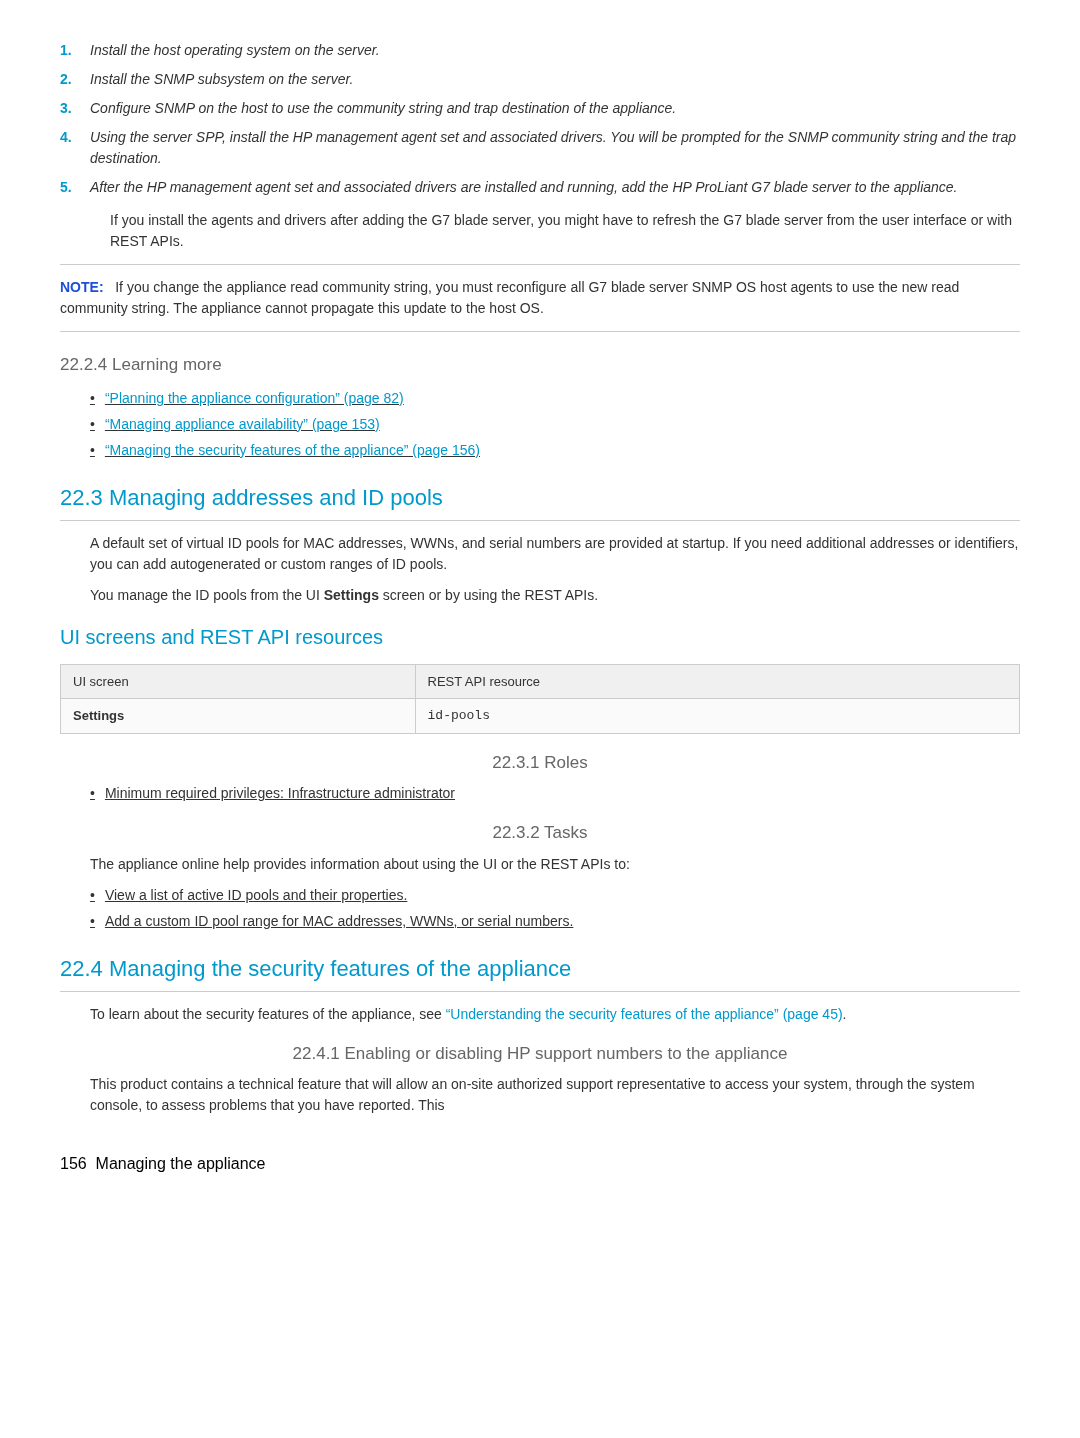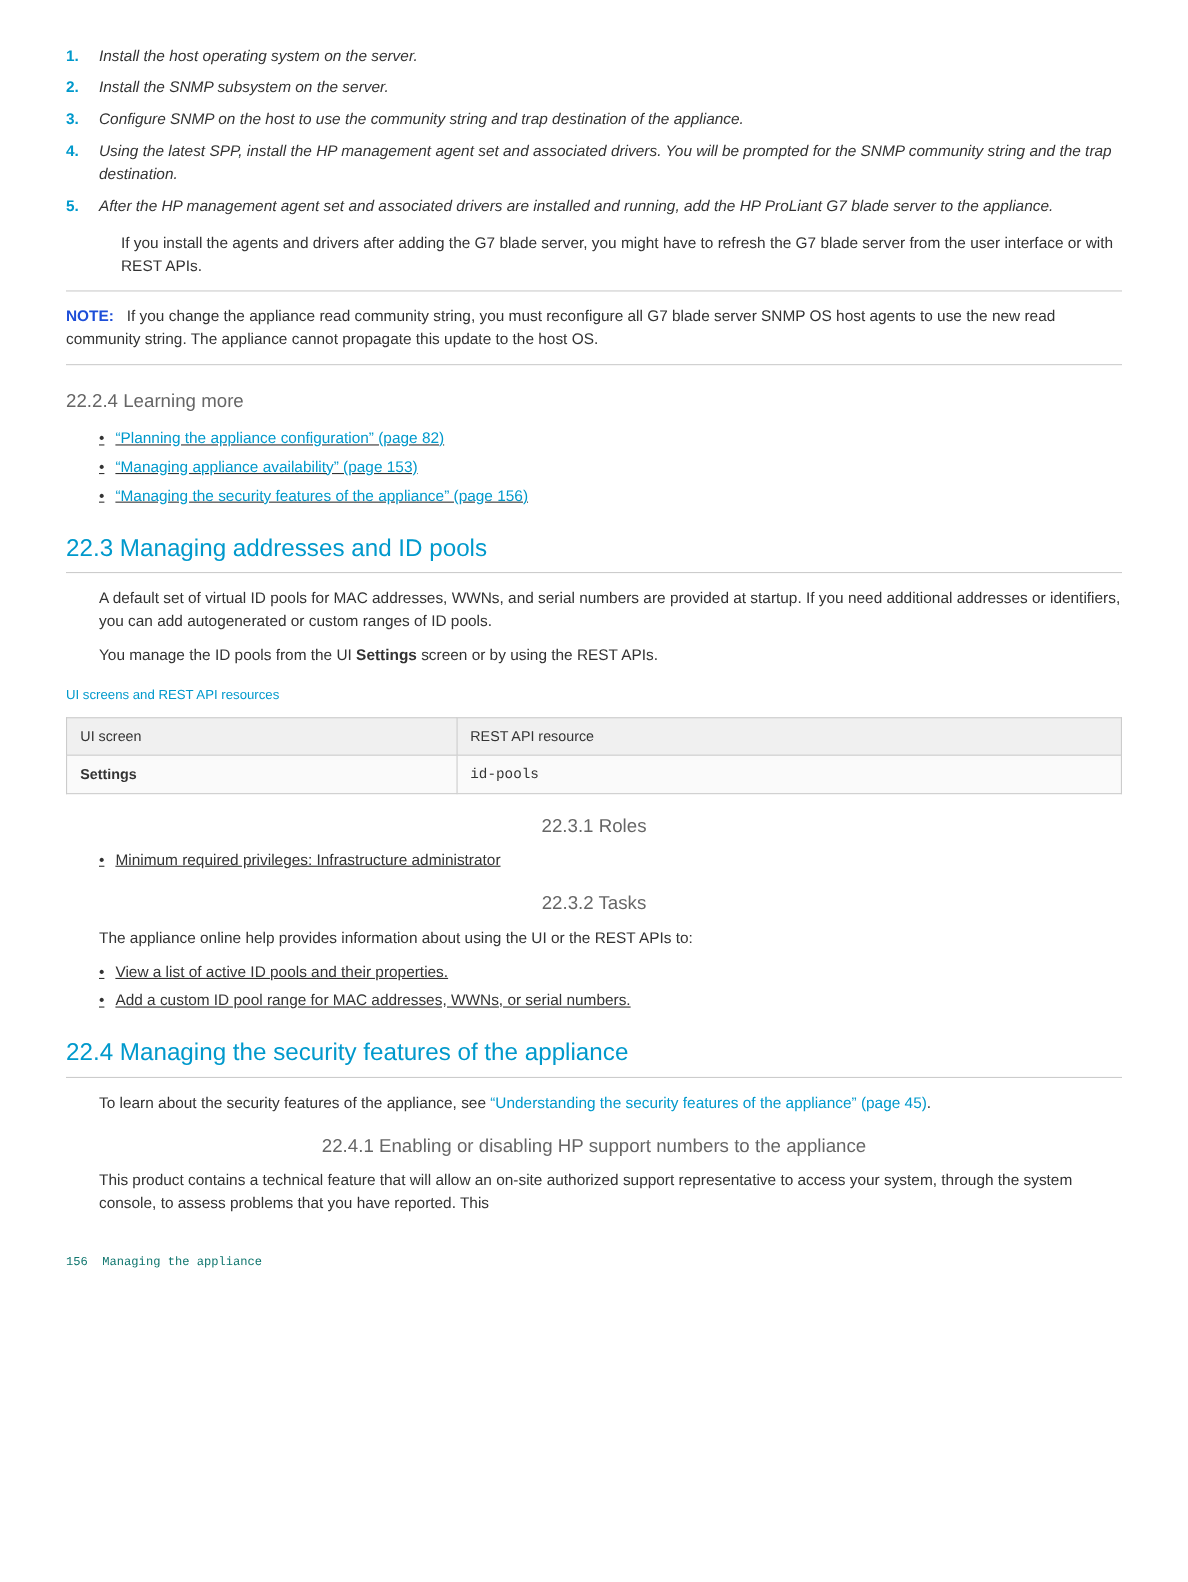--- a/index.html
+++ b/index.html
@@ -84,21 +84,21 @@
 
     h3.sub-sub-heading {
       font-size: 17px;
       font-weight: normal;
       color: #666666;
       margin: 16px 0 8px 0;
       text-align: center;
     }
 
     h3.blue-heading {
-      font-size: 12px;
+      font-size: 20px;
       font-weight: normal;
       color: #0099cc;
       margin: 16px 0 8px 0;
     }
 
     .bullet-list {
       list-style: none;
       padding-left: 30px;
       margin: 6px 0 12px 0;
       text-decoration: underline;
@@ -157,44 +157,43 @@
       font-size: 13px;
     }
 
     .bold {
       font-weight: bold;
     }
 
     .page-footer {
       margin-top: 30px;
       padding-top: 6px;
-      font-size: 11px;
-      color: #0f766e;
-      font-family: Liberation Mono, monospace;
+      font-size: 16px;
+      color: #000000;
     }
   </style>
 </head>
 <body>
 
 <ol class="numbered-list">
   <li>
     <span class="num">1.</span>
     <span class="content">Install the host operating system on the server.</span>
   </li>
   <li>
     <span class="num">2.</span>
     <span class="content">Install the SNMP subsystem on the server.</span>
   </li>
   <li>
     <span class="num">3.</span>
     <span class="content">Configure SNMP on the host to use the community string and trap destination of the appliance.</span>
   </li>
   <li>
     <span class="num">4.</span>
-    <span class="content">Using the latest SPP, install the HP management agent set and associated drivers. You will be prompted for the SNMP community string and the trap destination.</span>
+    <span class="content">Using the server SPP, install the HP management agent set and associated drivers. You will be prompted for the SNMP community string and the trap destination.</span>
   </li>
   <li>
     <span class="num">5.</span>
     <span class="content">After the HP management agent set and associated drivers are installed and running, add the HP ProLiant G7 blade server to the appliance.</span>
   </li>
 </ol>
 
 <p class="indented-para">If you install the agents and drivers after adding the G7 blade server, you might have to refresh the G7 blade server from the user interface or with REST APIs.</p>
 
 <div class="note-box">

